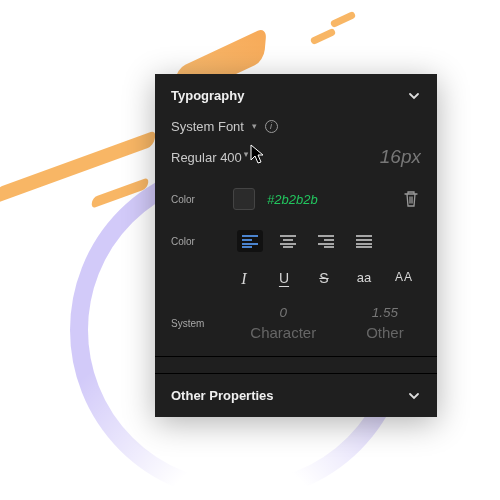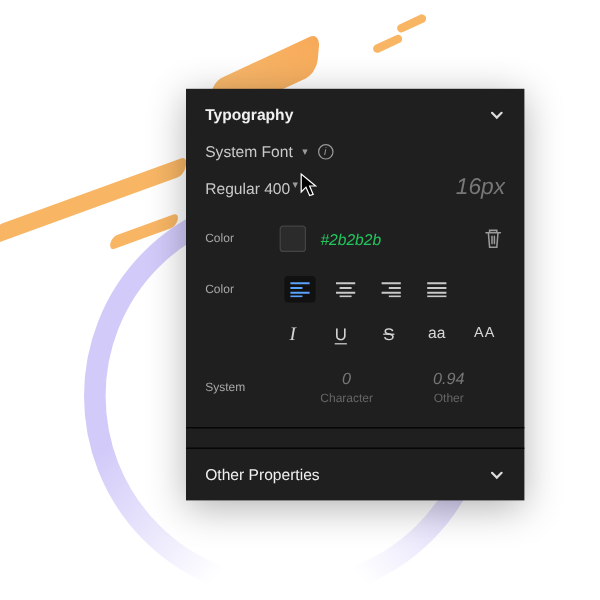--- a/index.html
+++ b/index.html
@@ -115,28 +115,28 @@
   .decor { width:22px; text-align:center; cursor:pointer; color:#d6d6d6; font-size:14px; }
   .decor.italic { font-style: italic; font-family: Georgia, serif; font-size:16px; }
   .decor.under { text-decoration: underline; text-underline-offset:3px; }
   .decor.strike { text-decoration: line-through; }
   .decor.lower { font-size:13px; }
   .decor.upper { font-size:12px; letter-spacing:1px; }
 
   .spacing-vals { flex:1; display:flex; justify-content:center; gap:50px; }
   .sp { text-align:center; }
   .sp .num { color:#777; font-style:italic; font-size:13.5px; }
-  .sp .cap { color:#666; font-size:10px; margin-top:4px; }
+  .sp .cap { color:#666; font-size:15px; margin-top:4px; }
 
   .divider { height:1px; background:#000; margin: 12px -16px 0 -16px; }
 
   .other {
     border-top:1px solid #000;
     display:flex; justify-content:space-between; align-items:center;
-    padding: 14px 16px; font-weight:400; color:#f0f0f0; cursor:pointer;gap:44px;
+    padding: 14px 16px; font-weight:700; color:#f0f0f0; cursor:pointer;gap:44px;
   }
 </style>
 </head>
 <body>
 
 <div class="bg-circle"></div>
 <div class="bg-fade"></div>
 <div class="stroke s1"></div>
 <div class="stroke s2"></div>
 <div class="stroke s3"></div>
@@ -234,21 +234,21 @@
     </div>
 
     <div class="row">
       <span class="label">System</span>
       <div class="spacing-vals">
         <div class="sp">
           <div class="num">0</div>
           <div class="cap">Character</div>
         </div>
         <div class="sp">
-          <div class="num">0.94</div>
+          <div class="num">1.55</div>
           <div class="cap">Other</div>
         </div>
       </div>
     </div>
 
     <div class="divider"></div>
   </div>
 
   <div class="other">
     <span>Other Properties</span>

